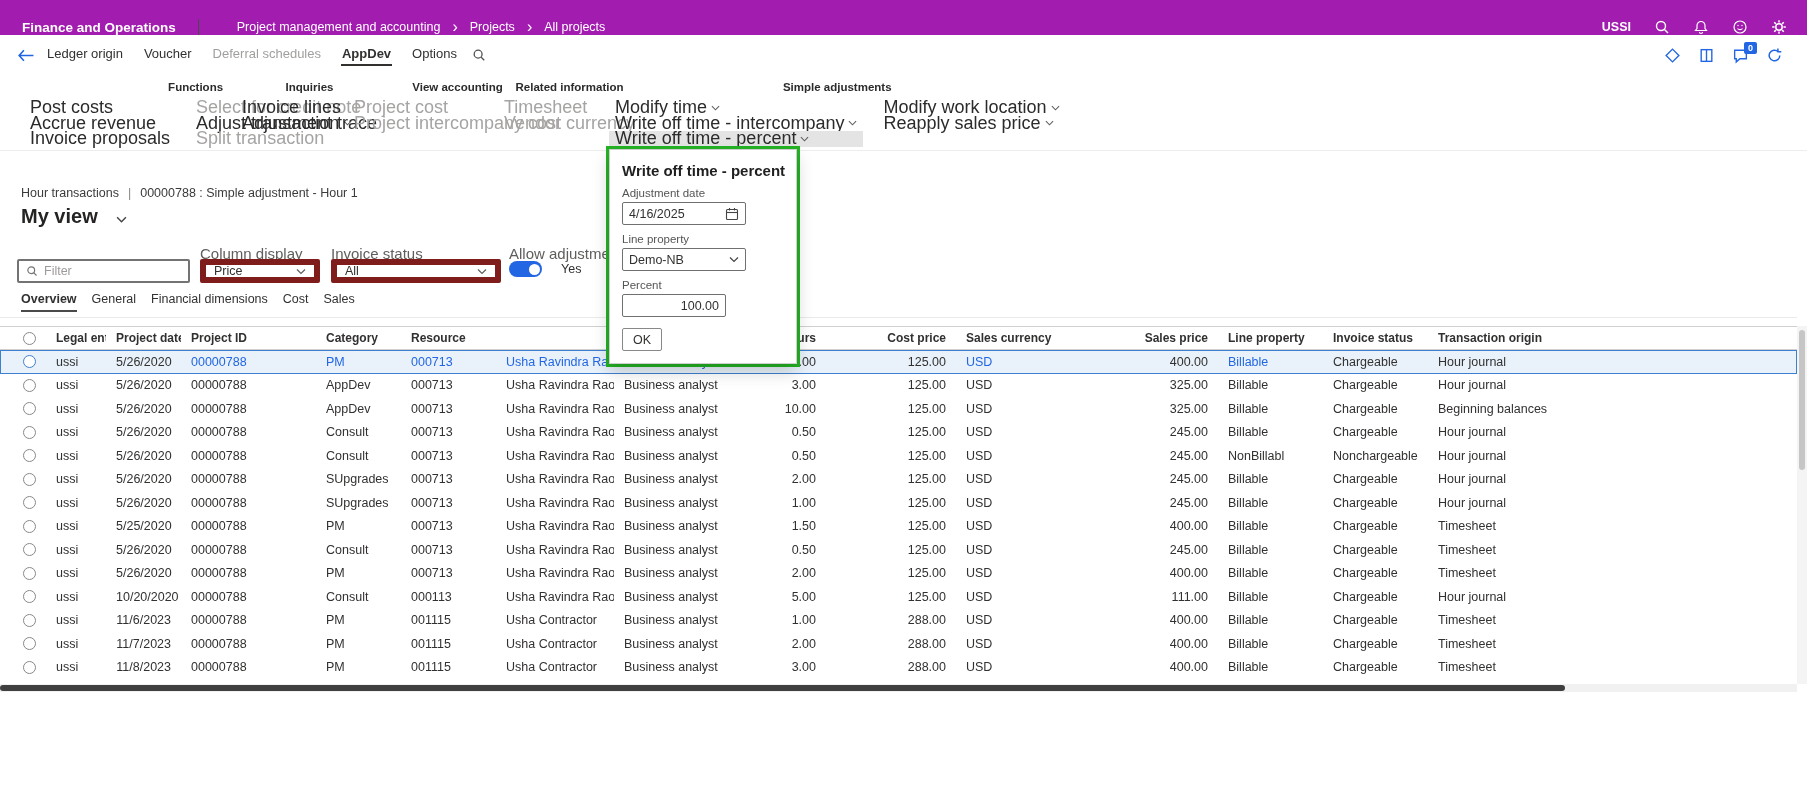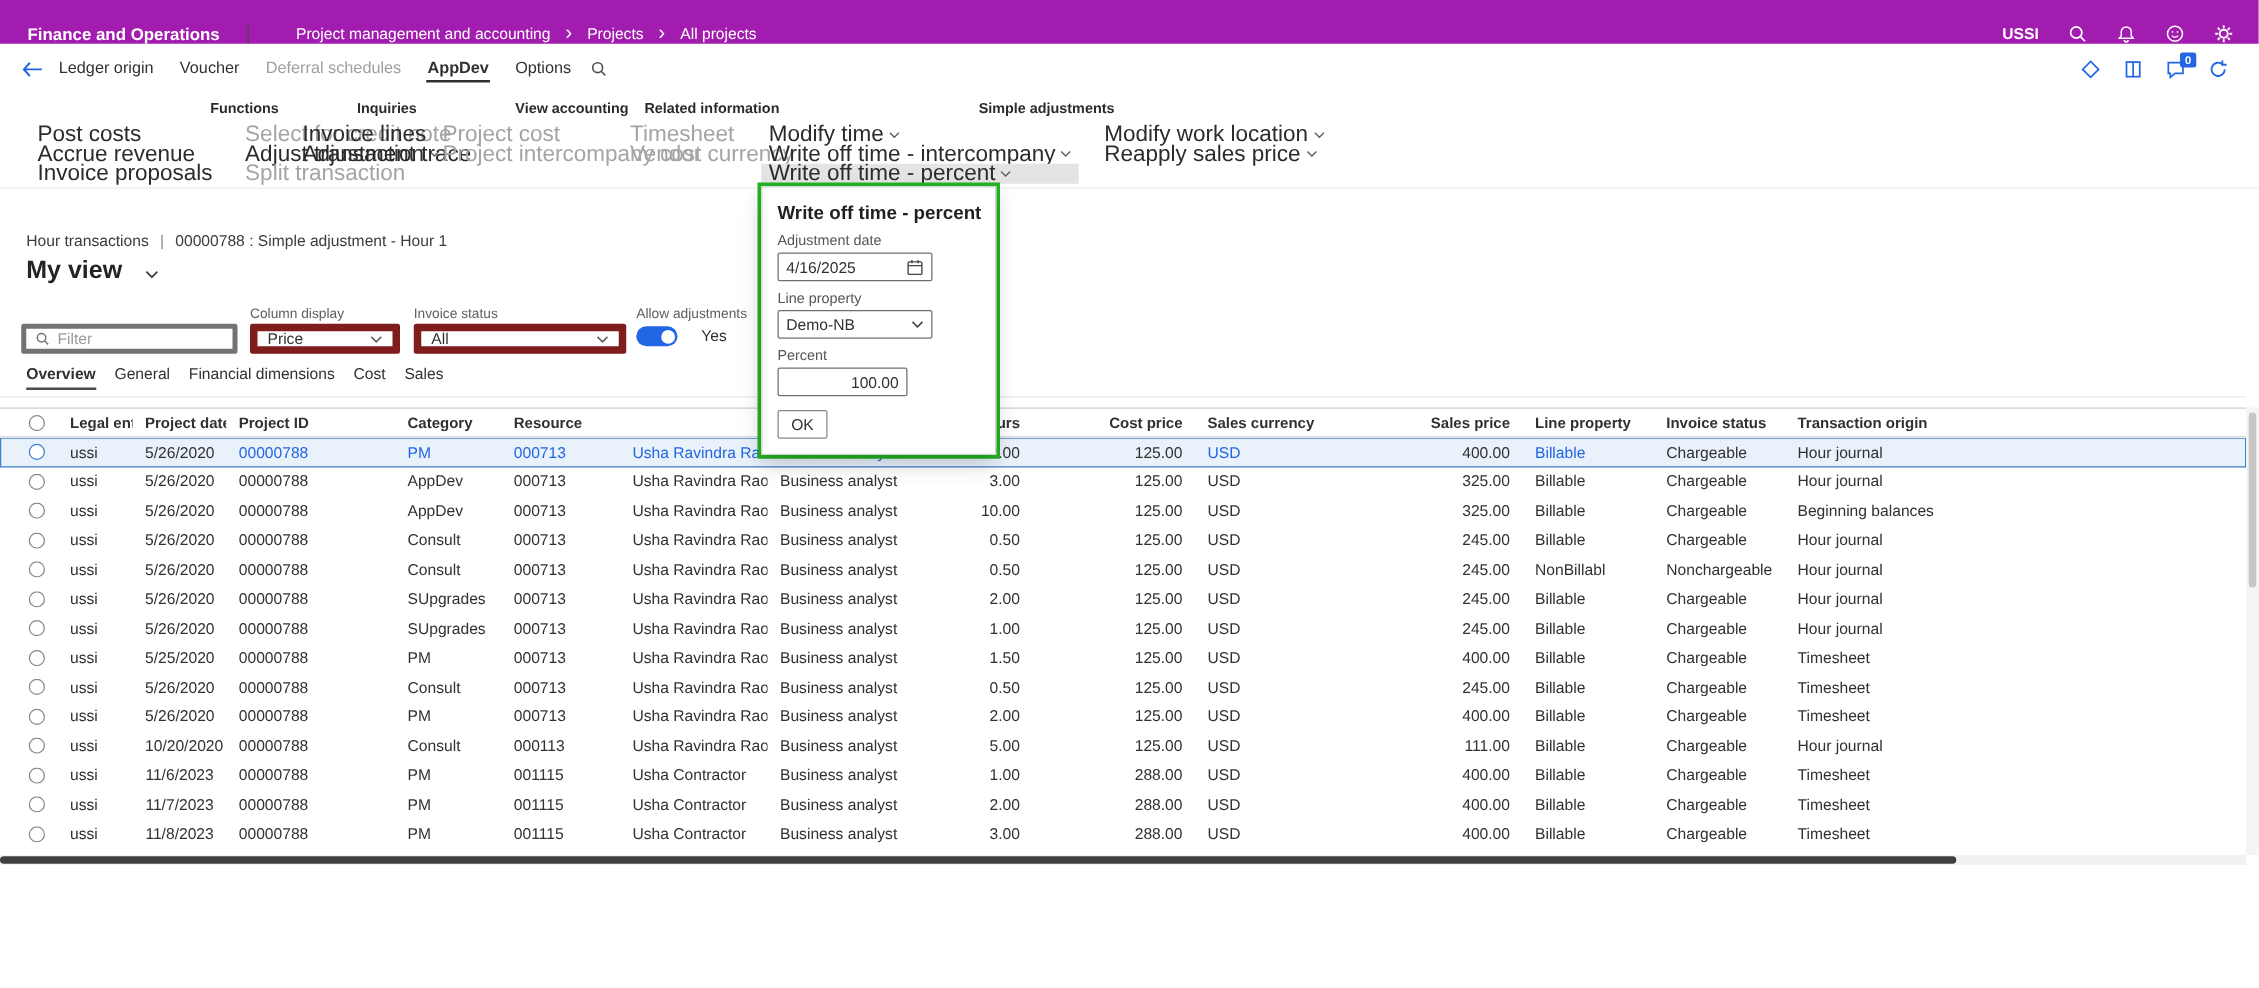--- a/index.html
+++ b/index.html
@@ -59,25 +59,25 @@
   .fld.numf{width:104px;justify-content:flex-end}
   .fld .ficon{margin-left:auto;color:#444;cursor:pointer}
   .ok-btn{margin-top:11px;width:40px;height:23px;border:1px solid #8a8886;border-radius:2px;background:#fff;font-size:12.5px;display:flex;align-items:center;justify-content:center;cursor:pointer}
 
   
   .record-line{position:absolute;top:186px;left:21px;font-size:12.5px;color:#3b3b3b;display:flex;gap:9px;align-items:center;white-space:nowrap}
   .record-sep{color:#8a8886}
   .view-title{position:absolute;top:205px;left:21px;font-size:20px;font-weight:700;color:#252423;display:flex;align-items:center;gap:18px;cursor:pointer}
   .view-title .vchev{color:#444;margin-top:5px}
 
-  .ctl-label{position:absolute;top:245px;font-size:11px;color:#605e5c;white-space:nowrap}
+  .ctl-label{position:absolute;top:245px;font-size:15px;color:#605e5c;white-space:nowrap}
   .lbl-coldisp{left:200px}
   .lbl-invstat{left:331px}
   .lbl-allow{left:509px}
-  .filter-box{position:absolute;top:259px;left:17px;width:173px;height:24px;border:4px solid #737373;border-radius:2px;display:flex;align-items:center;padding:0 7px;background:#fff}
+  .filter-box{position:absolute;top:259px;left:17px;width:173px;height:24px;border:2px solid #737373;border-radius:2px;display:flex;align-items:center;padding:0 7px;background:#fff}
   .filter-box .fsearch{color:#767676}
   .filter-box input{border:none;outline:none;flex:1;font-size:12.5px;font-family:inherit;margin-left:6px;color:#323130;min-width:0;background:transparent}
   .filter-box input::placeholder{color:#9d9b99}
   .selbox{position:absolute;top:259px;height:24px;border:6px solid #7f1d1d;border-radius:2px;background:#fff;display:flex;align-items:center;padding:0 8px;font-size:12.5px;cursor:pointer}
   .sel-coldisp{left:200px;width:120px}
   .sel-invstat{left:331px;width:170px}
   .selbox .chev{margin-left:auto;color:#605e5c}
   .toggle-row{position:absolute;top:261px;left:509px;display:flex;align-items:center;gap:19px}
   .toggle{width:33px;height:16px;border-radius:9px;background:#2266E3;position:relative;cursor:pointer}
   .toggle-knob{position:absolute;right:2.5px;top:2.5px;width:11px;height:11px;border-radius:50%;background:#fff}

